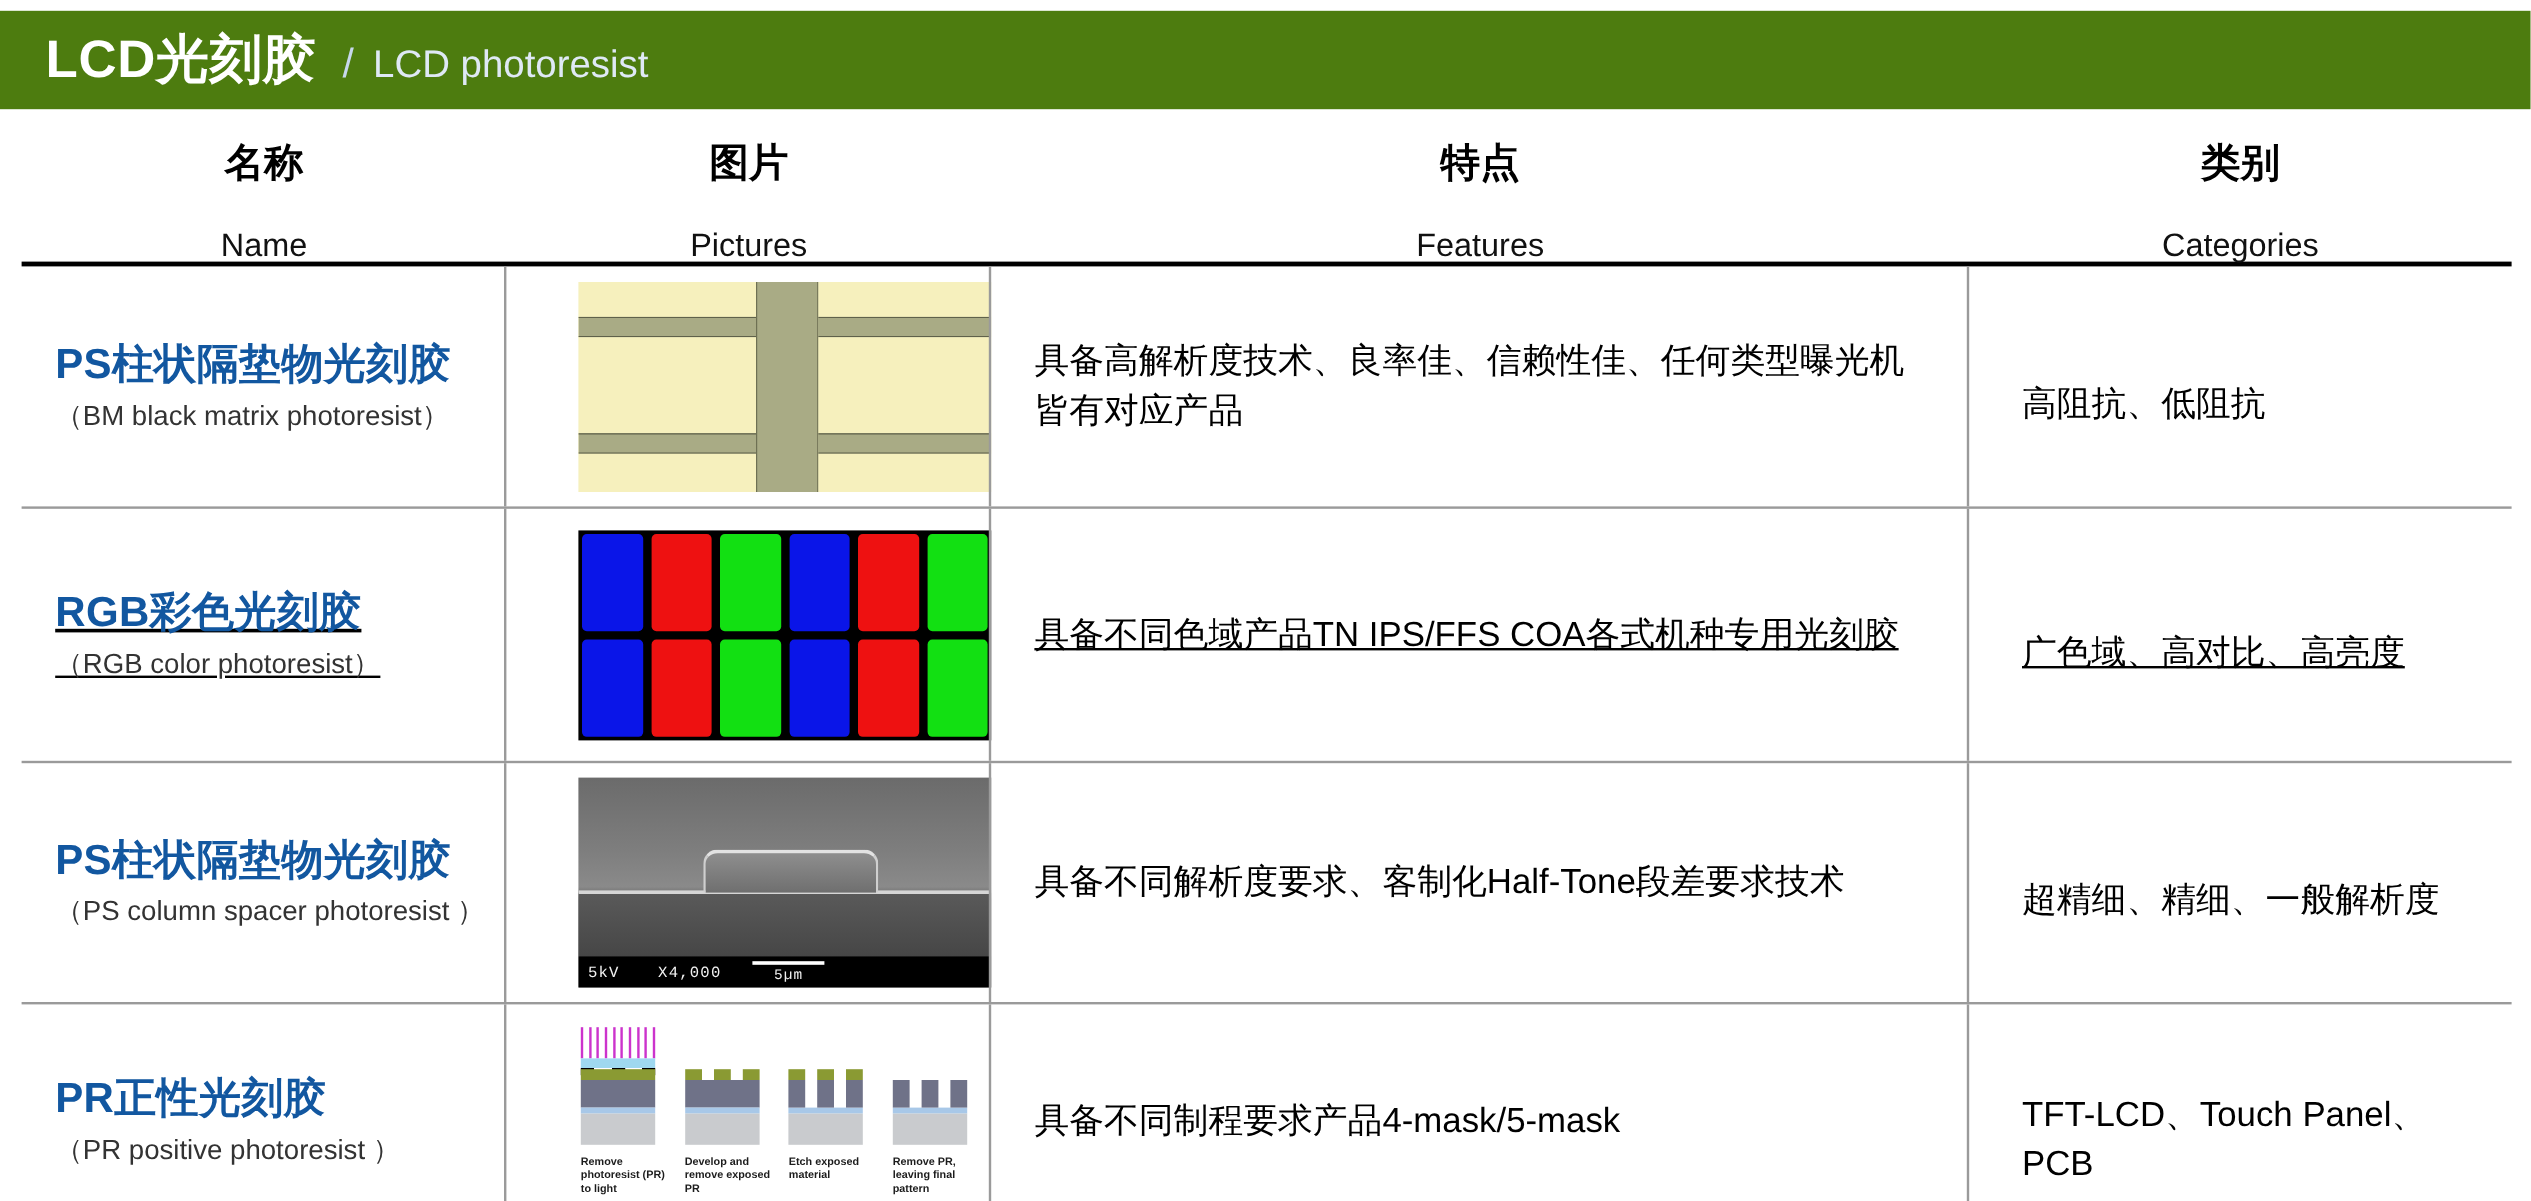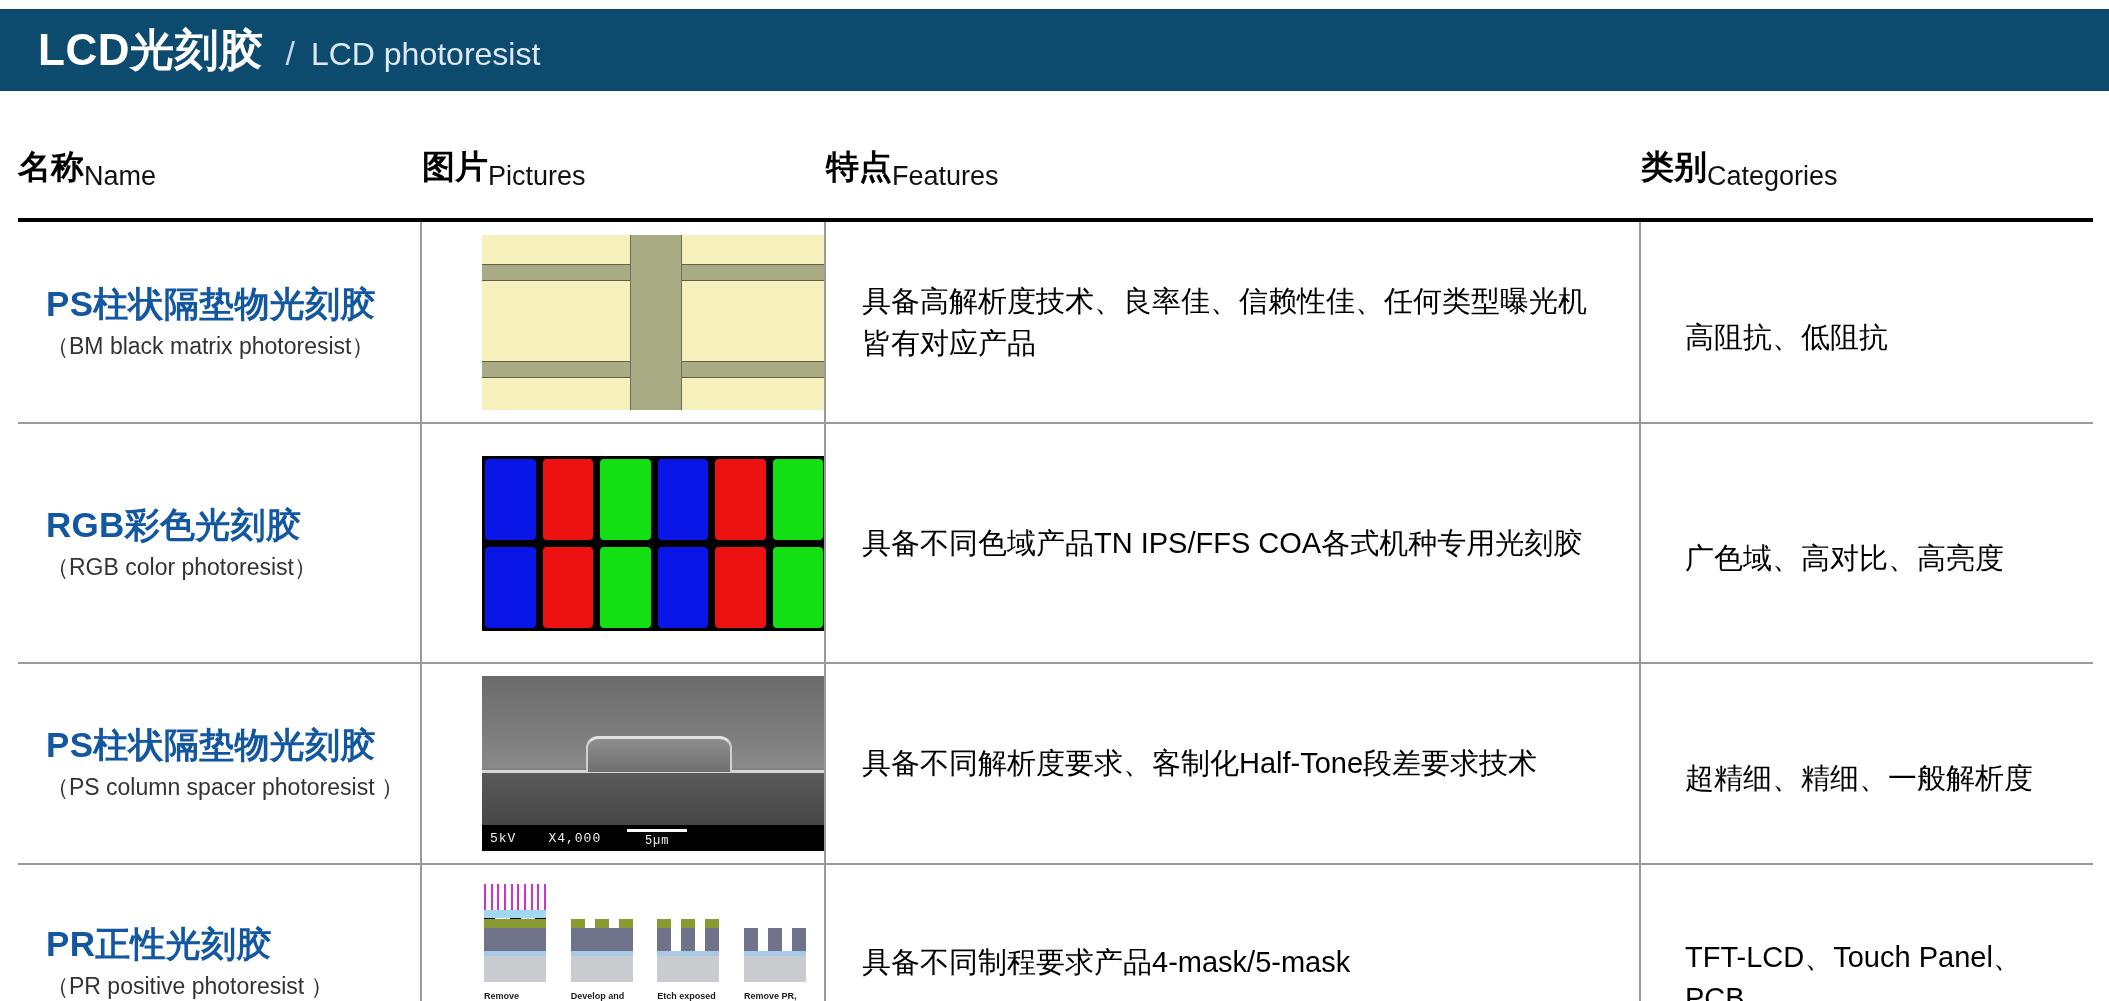--- a/index.html
+++ b/index.html
@@ -14,21 +14,21 @@
     height: 1001px;
     background: #ffffff;
     overflow: hidden;
   }
 
   
   .header-bar {
     position: absolute;
     left: 0; top: 9px;
     width: 2109px; height: 82px;
-    background: #0c4a6e;
+    background: #4d7c0f;
     display: flex;
     align-items: center;
   }
   .header-inner {
     display: flex;
     align-items: baseline;
     margin-left: 38px;
   }
   .header-title-cn {
     color: #ffffff;
@@ -57,24 +57,25 @@
     left: 18px; top: 110px;
     width: 2075px;
   }
 
   .thead {
     display: flex;
     height: 108px;
   }
   .th {
     display: flex;
-    flex-direction: row;
+    flex-direction: column;
     align-items: center;
     justify-content: flex-start;
     padding-top: 5px;
+    gap: 11px;
   }
   .th-cn {
     font-size: 33px;
     font-weight: bold;
     color: #000000;
     line-height: 1.25;
   }
   .th-en {
     font-size: 27px;
     font-weight: 400;
@@ -136,21 +137,21 @@
 
   .cat-cell { padding-left: 44px; padding-right: 16px; margin-top: 30px; }
   .cat-text {
     font-size: 29px;
     color: #000000;
     line-height: 1.4;
   }
 
   
   .row-1 { height: 200px; }
-  .row-2 { height: 238px; }
+  .row-2 { height: 210px; text-decoration: underline; }
   .row-3 { height: 199px; }
   .row-4 { height: 195px; }
 
   
   .img-bm {
     width: 344px; height: 175px;
     background: #f6f0bd;
     position: relative;
     overflow: hidden;
   }

